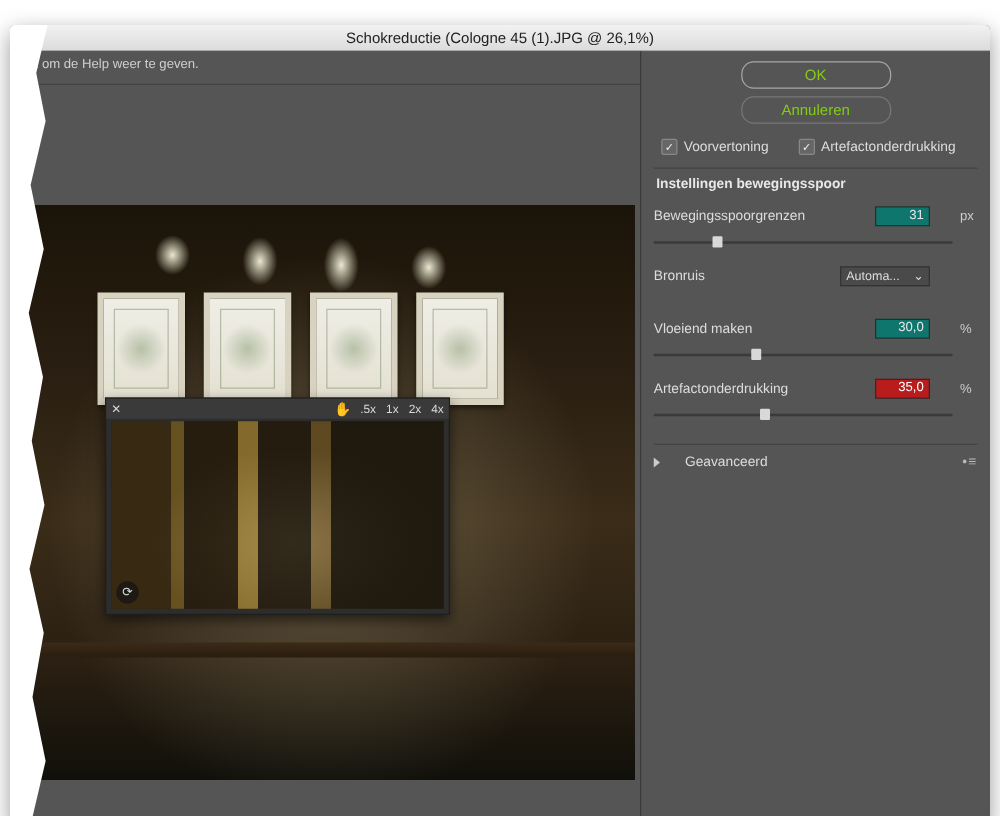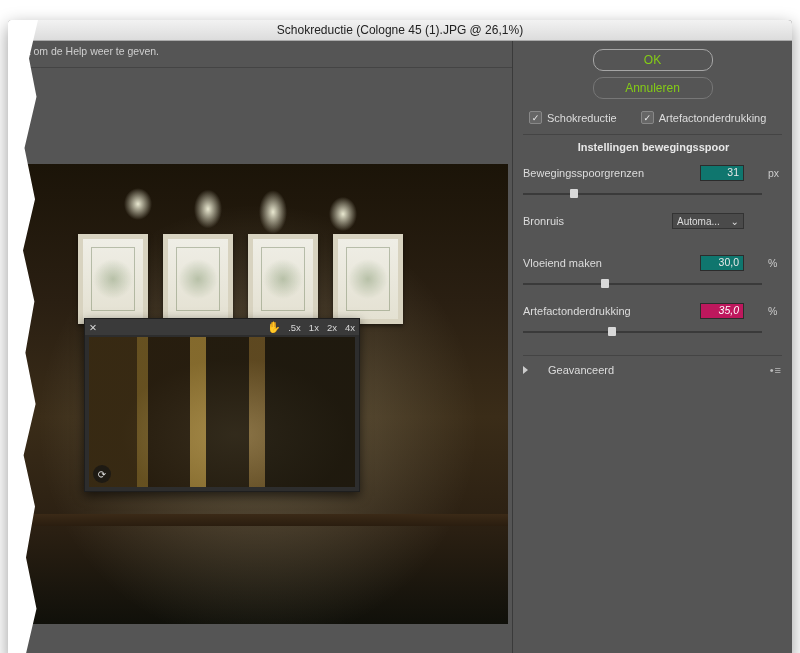--- a/index.html
+++ b/index.html
@@ -34,25 +34,25 @@
   }
   .loupe-corner{position:absolute;left:8px;bottom:8px;width:18px;height:18px;border-radius:9px;background:rgba(20,20,20,.7);color:#ddd;font-size:10px;display:flex;align-items:center;justify-content:center;}
   .torn{position:absolute;left:0;top:0;width:30px;height:640px;background:#fff;clip-path:polygon(0 0,100% 0,70% 6%,95% 12%,55% 20%,90% 28%,50% 36%,88% 44%,58% 52%,92% 60%,52% 68%,90% 76%,60% 84%,95% 92%,55% 100%,0 100%);}
   
   .right{width:280px;background:#555;border-left:1px solid #3a3a3a;padding:8px 10px 0 10px;box-sizing:border-box;display:flex;flex-direction:column;gap:6px;}
   .btn{width:118px;height:20px;border:1px solid #777;border-radius:10px;background:#555;color:#84cc16;font-size:12px;display:flex;align-items:center;justify-content:center;margin:0 auto;cursor:default;}
   .btn.primary{border-color:#a6a6a6;}
   .row-checks{display:flex;gap:24px;padding:6px 0 4px 6px;}
   .chk{display:flex;align-items:center;gap:5px;}
   .chk .box{width:11px;height:11px;border:1px solid #888;border-radius:2px;background:#666;display:flex;align-items:center;justify-content:center;font-size:9px;color:#eee;}
-  .section-head{font-weight:600;color:#e8e8e8;font-size:11px;padding:6px 0 4px 2px;border-top:1px solid #444;text-align:center;}
+  .section-head{font-weight:600;color:#e8e8e8;font-size:11px;padding:6px 0 4px 2px;border-top:1px solid #444;}
   .ctrl{display:flex;align-items:center;gap:24px;padding:2px 0;}
   .ctrl .lbl{flex:1;color:#ddd;}
   .numbox{width:44px;height:16px;background:#0f766e;border:1px solid #2c2c2c;color:#e8e8e8;font-size:10.5px;text-align:right;padding:0 4px;box-sizing:border-box;}
-  .numbox.hi{background:#be185d;color:#fff;font-style:italic;}
+  .numbox.hi{background:#b91c1c;color:#fff;}
   .unit{width:14px;color:#ccc;font-size:10.5px;}
   .slider{position:relative;height:10px;margin:0 0 6px 0;}
   .slider .track{position:absolute;left:0;right:20px;top:4px;height:2px;background:#3a3a3a;}
   .slider .thumb{position:absolute;top:0;width:8px;height:9px;background:#d8d8d8;border-radius:1px;}
   .select{width:72px;height:16px;background:#4a4a4a;border:1px solid #333;color:#ddd;font-size:10px;display:flex;align-items:center;justify-content:space-between;padding:5px 4px;box-sizing:border-box;}
   .adv{display:flex;align-items:center;gap:20px;border-top:1px solid #444;padding:8px 0;margin-top:6px;}
   .disc{width:0;height:0;border-top:4px solid transparent;border-bottom:4px solid transparent;border-left:5px solid #ccc;}
   .adv .menu{margin-left:auto;color:#bbb;font-size:11px;letter-spacing:1px;}
 </style>
 </head>
@@ -89,21 +89,21 @@
       </div>
     </div>
 
     <div class="right">
       <div class="btn primary">OK</div>
       <div class="btn">Annuleren</div>
 
       <div class="row-checks">
         <label class="chk">
           <span class="box">✓</span>
-          <span>Schokreductie</span>
+          <span>Voorvertoning</span>
         </label>
         <label class="chk">
           <span class="box">✓</span>
           <span>Artefactonderdrukking</span>
         </label>
       </div>
 
       <div class="section-head">Instellingen bewegingsspoor</div>
 
       <div class="ctrl">

